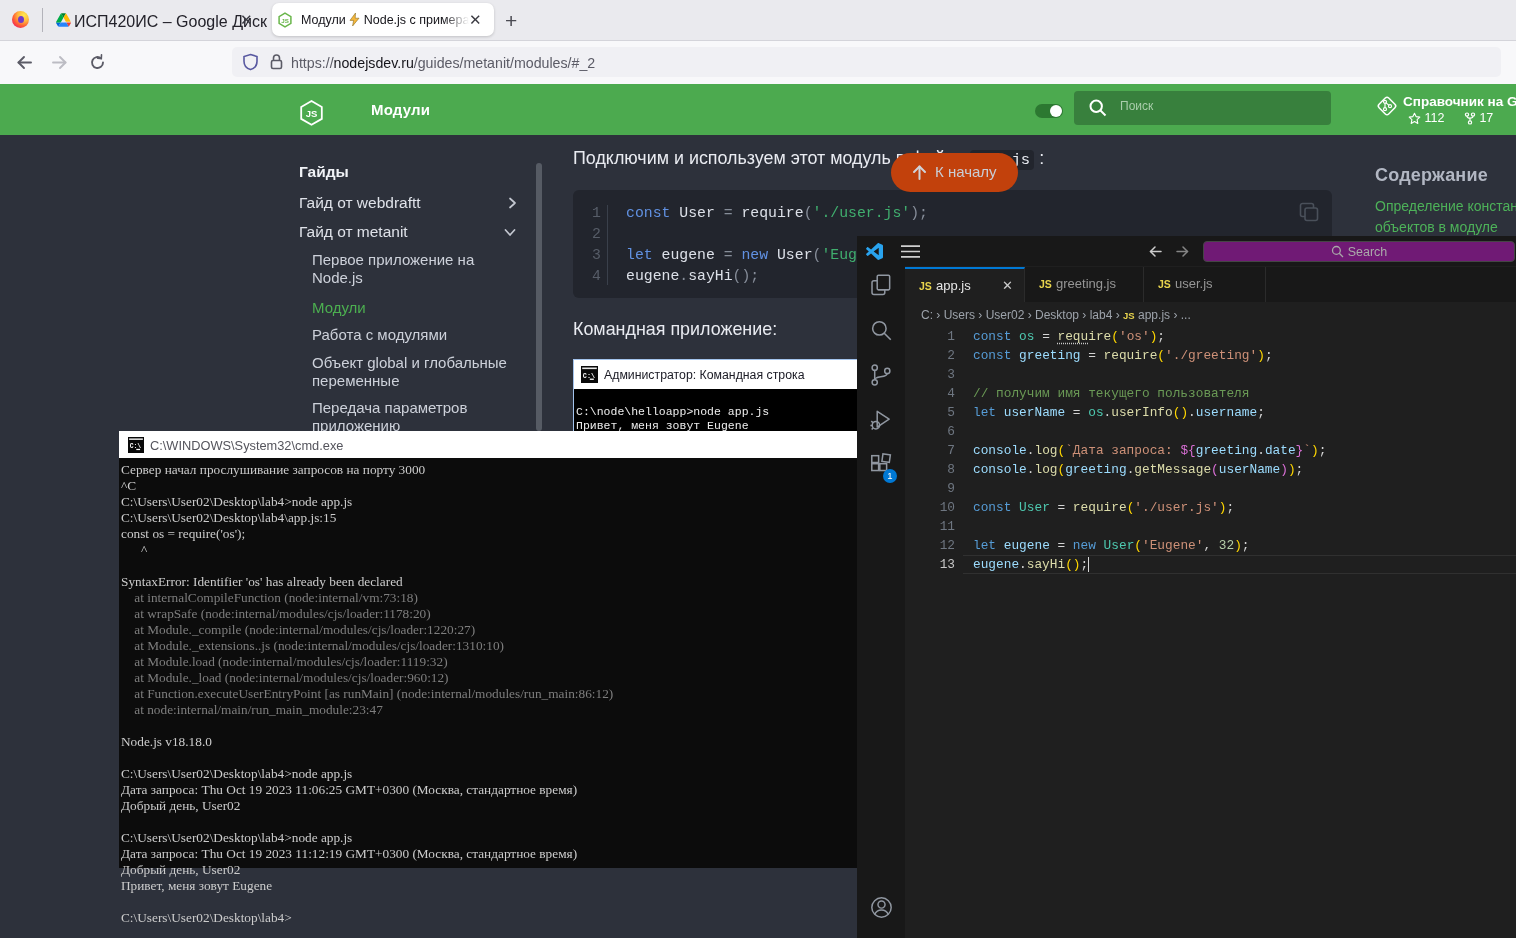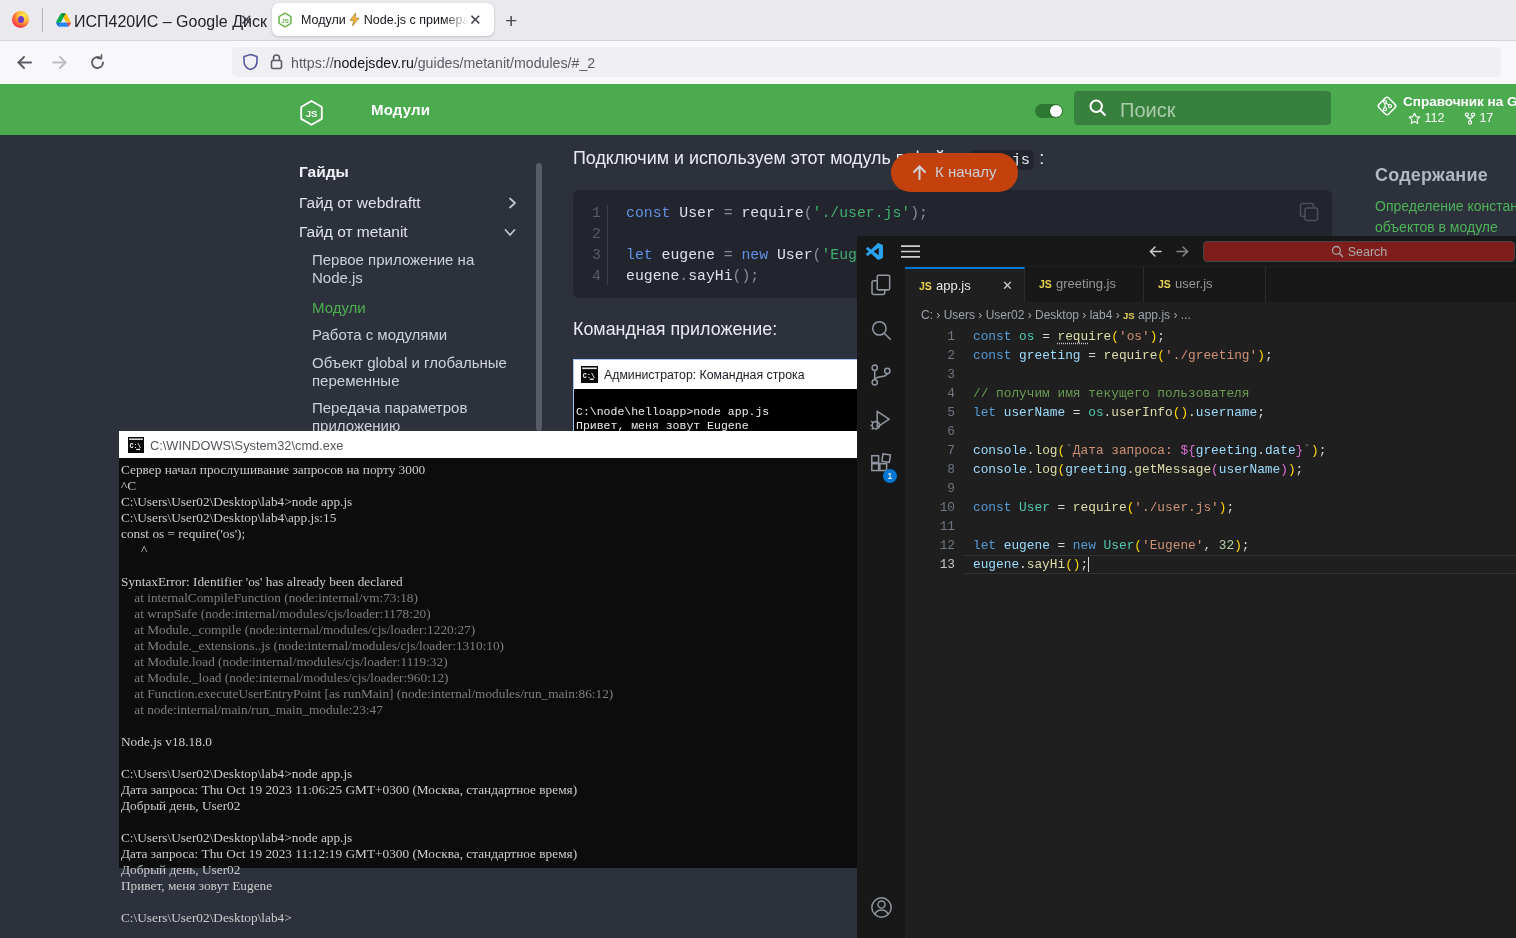--- a/index.html
+++ b/index.html
@@ -20,21 +20,21 @@
 .tclose { position:absolute; font-size:15px; color:#3a3a42; }
 #navbar { left:0; top:40px; width:1516px; height:44px; background:#f8f8fa; border-top:1px solid #d4d4da; }
 #urlbar { left:232px; top:47px; width:1269px; height:30px; background:#f0f0f4; border-radius:5px; }
 #urltext { left:291px; top:55px; font-size:14.2px; color:#5b5b66; white-space:nowrap; }
 #urltext b { color:#15141a; font-weight:normal; }
 
 
 #ghead { left:0; top:84px; width:1516px; height:51px; background:#4caa4f; }
 #gtitle { left:371px; top:101px; font-size:15px; font-weight:bold; color:#fff; letter-spacing:0.2px; }
 #gsearch { left:1074px; top:91px; width:257px; height:34px; background:#38803d; border-radius:4px; }
-#gsearch span { position:absolute; left:46px; top:8px; font-size:20px; color:#a9cdab; }
+#gsearch span { position:absolute; left:46px; top:8px; font-size:12px; color:#a9cdab; }
 #gref { left:1403px; top:94px; color:#fff; }
 #gref .l1 { font-size:13.5px; font-weight:bold; white-space:nowrap; }
 #gref .l2 { font-size:12.5px; margin-top:2px; white-space:nowrap; padding-left:5px; }
 #gref .l2 span { vertical-align:1px; }
 
 
 #sidebar { left:299px; top:163px; width:240px; color:#dfe2e9; }
 .sit { position:absolute; left:0; font-size:15.5px; white-space:nowrap; }
 .sub { position:absolute; left:13px; font-size:15px; line-height:18px; color:#cdd1da; }
 .green { color:#4caf50; }
@@ -73,21 +73,21 @@
 #cmd { left:119px; top:431px; width:738px; height:437px; background:#0c0c0c; }
 #cmd .ctitle { position:absolute; left:0; top:0; width:100%; height:27px; background:#fff; }
 #cmd .ctext { position:absolute; left:31px; top:7px; font-size:12.8px; color:#54545c; white-space:nowrap; }
 #cmd pre { position:absolute; left:2px; top:31px; font-family:Liberation Serif, serif;
   font-size:13.3px; line-height:16px; color:#cccccc; }
 #cmd pre .dim { color:#7e7e7e; }
 
 
 #vsc { left:857px; top:236px; width:659px; height:702px; background:#1f1f1f; }
 #vsc .vtitle { position:absolute; left:0; top:0; width:100%; height:30px; background:#181818; }
-#vsc .vsearch { position:absolute; left:346px; top:5px; width:312px; height:21px; background:#7f1d1d;
+#vsc .vsearch { position:absolute; left:346px; top:5px; width:312px; height:21px; background:#701a75;
   border:1px solid #454545; border-radius:4px; display:flex; align-items:center; justify-content:center; }
 #vsc .vsearch span { font-size:12.5px; color:#aaaaaa; }
 #vsc .abar { position:absolute; left:0; top:30px; width:48px; height:672px; background:#181818; }
 #vsc .tabs { position:absolute; left:48px; top:31px; width:611px; height:35px; background:#181818; }
 .vtab { position:absolute; top:0; height:35px; border-right:1px solid #2b2b2b; }
 .vtab .jsm { position:absolute; left:14px; top:11px; font-size:10.5px; font-weight:bold; color:#e8d44d; }
 .vtab .lbl { position:absolute; left:31px; top:9px; font-size:13px; color:#969696; white-space:nowrap; }
 #vtab1 { left:0; width:120px; background:#1f1f1f; border-top:2px solid #0078d4; }
 #vtab1 .lbl { color:#e7e7e7; }
 #vtab1 .vx { position:absolute; right:11px; top:9px; font-size:13px; color:#cccccc; }

